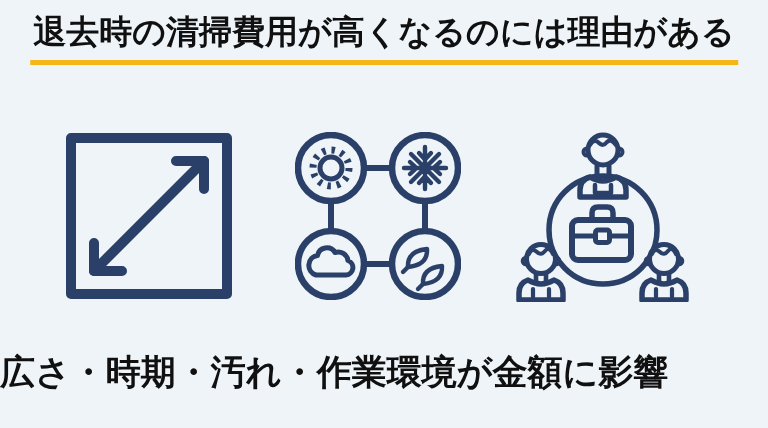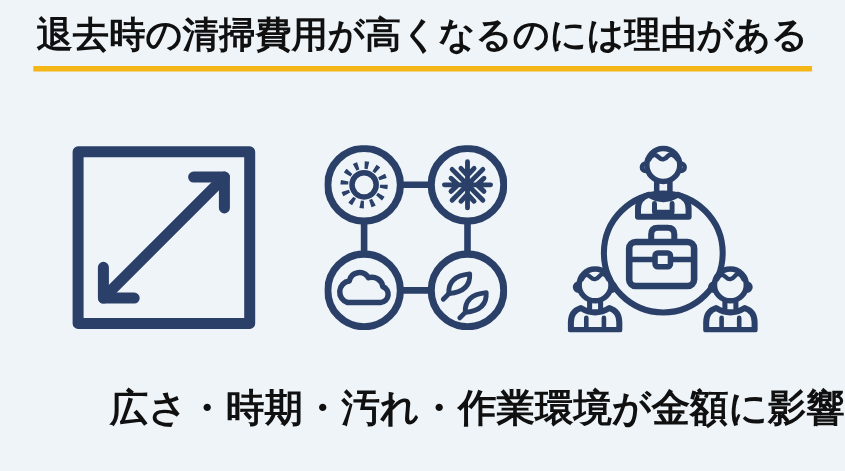--- a/index.html
+++ b/index.html
@@ -26,21 +26,21 @@
     letter-spacing:0px;
   }
   .icon-row{
     position:absolute;top:128px;left:0;right:0;height:175px;
     display:flex;justify-content:center;align-items:center;
   }
   .icon{display:flex;align-items:center;justify-content:center;}
   .icon-seasons{margin-left:62px;}
   .icon-team{margin-left:50px;}
   .caption-wrap{
-    position:absolute;top:350px;left:0;width:768px;text-align:right;
+    position:absolute;top:350px;left:0;width:768px;text-align:left;
     white-space:nowrap;
   }
   .caption{
     font-size:35px;line-height:44px;font-weight:700;color:var(--ink);
   }
   
   .s{fill:none;stroke:var(--navy);stroke-linecap:round;stroke-linejoin:round;}
   .sb{fill:none;stroke:var(--navy);stroke-linecap:butt;}
   .fb{fill:var(--bg);stroke:var(--navy);stroke-linecap:round;stroke-linejoin:round;}
 </style>

